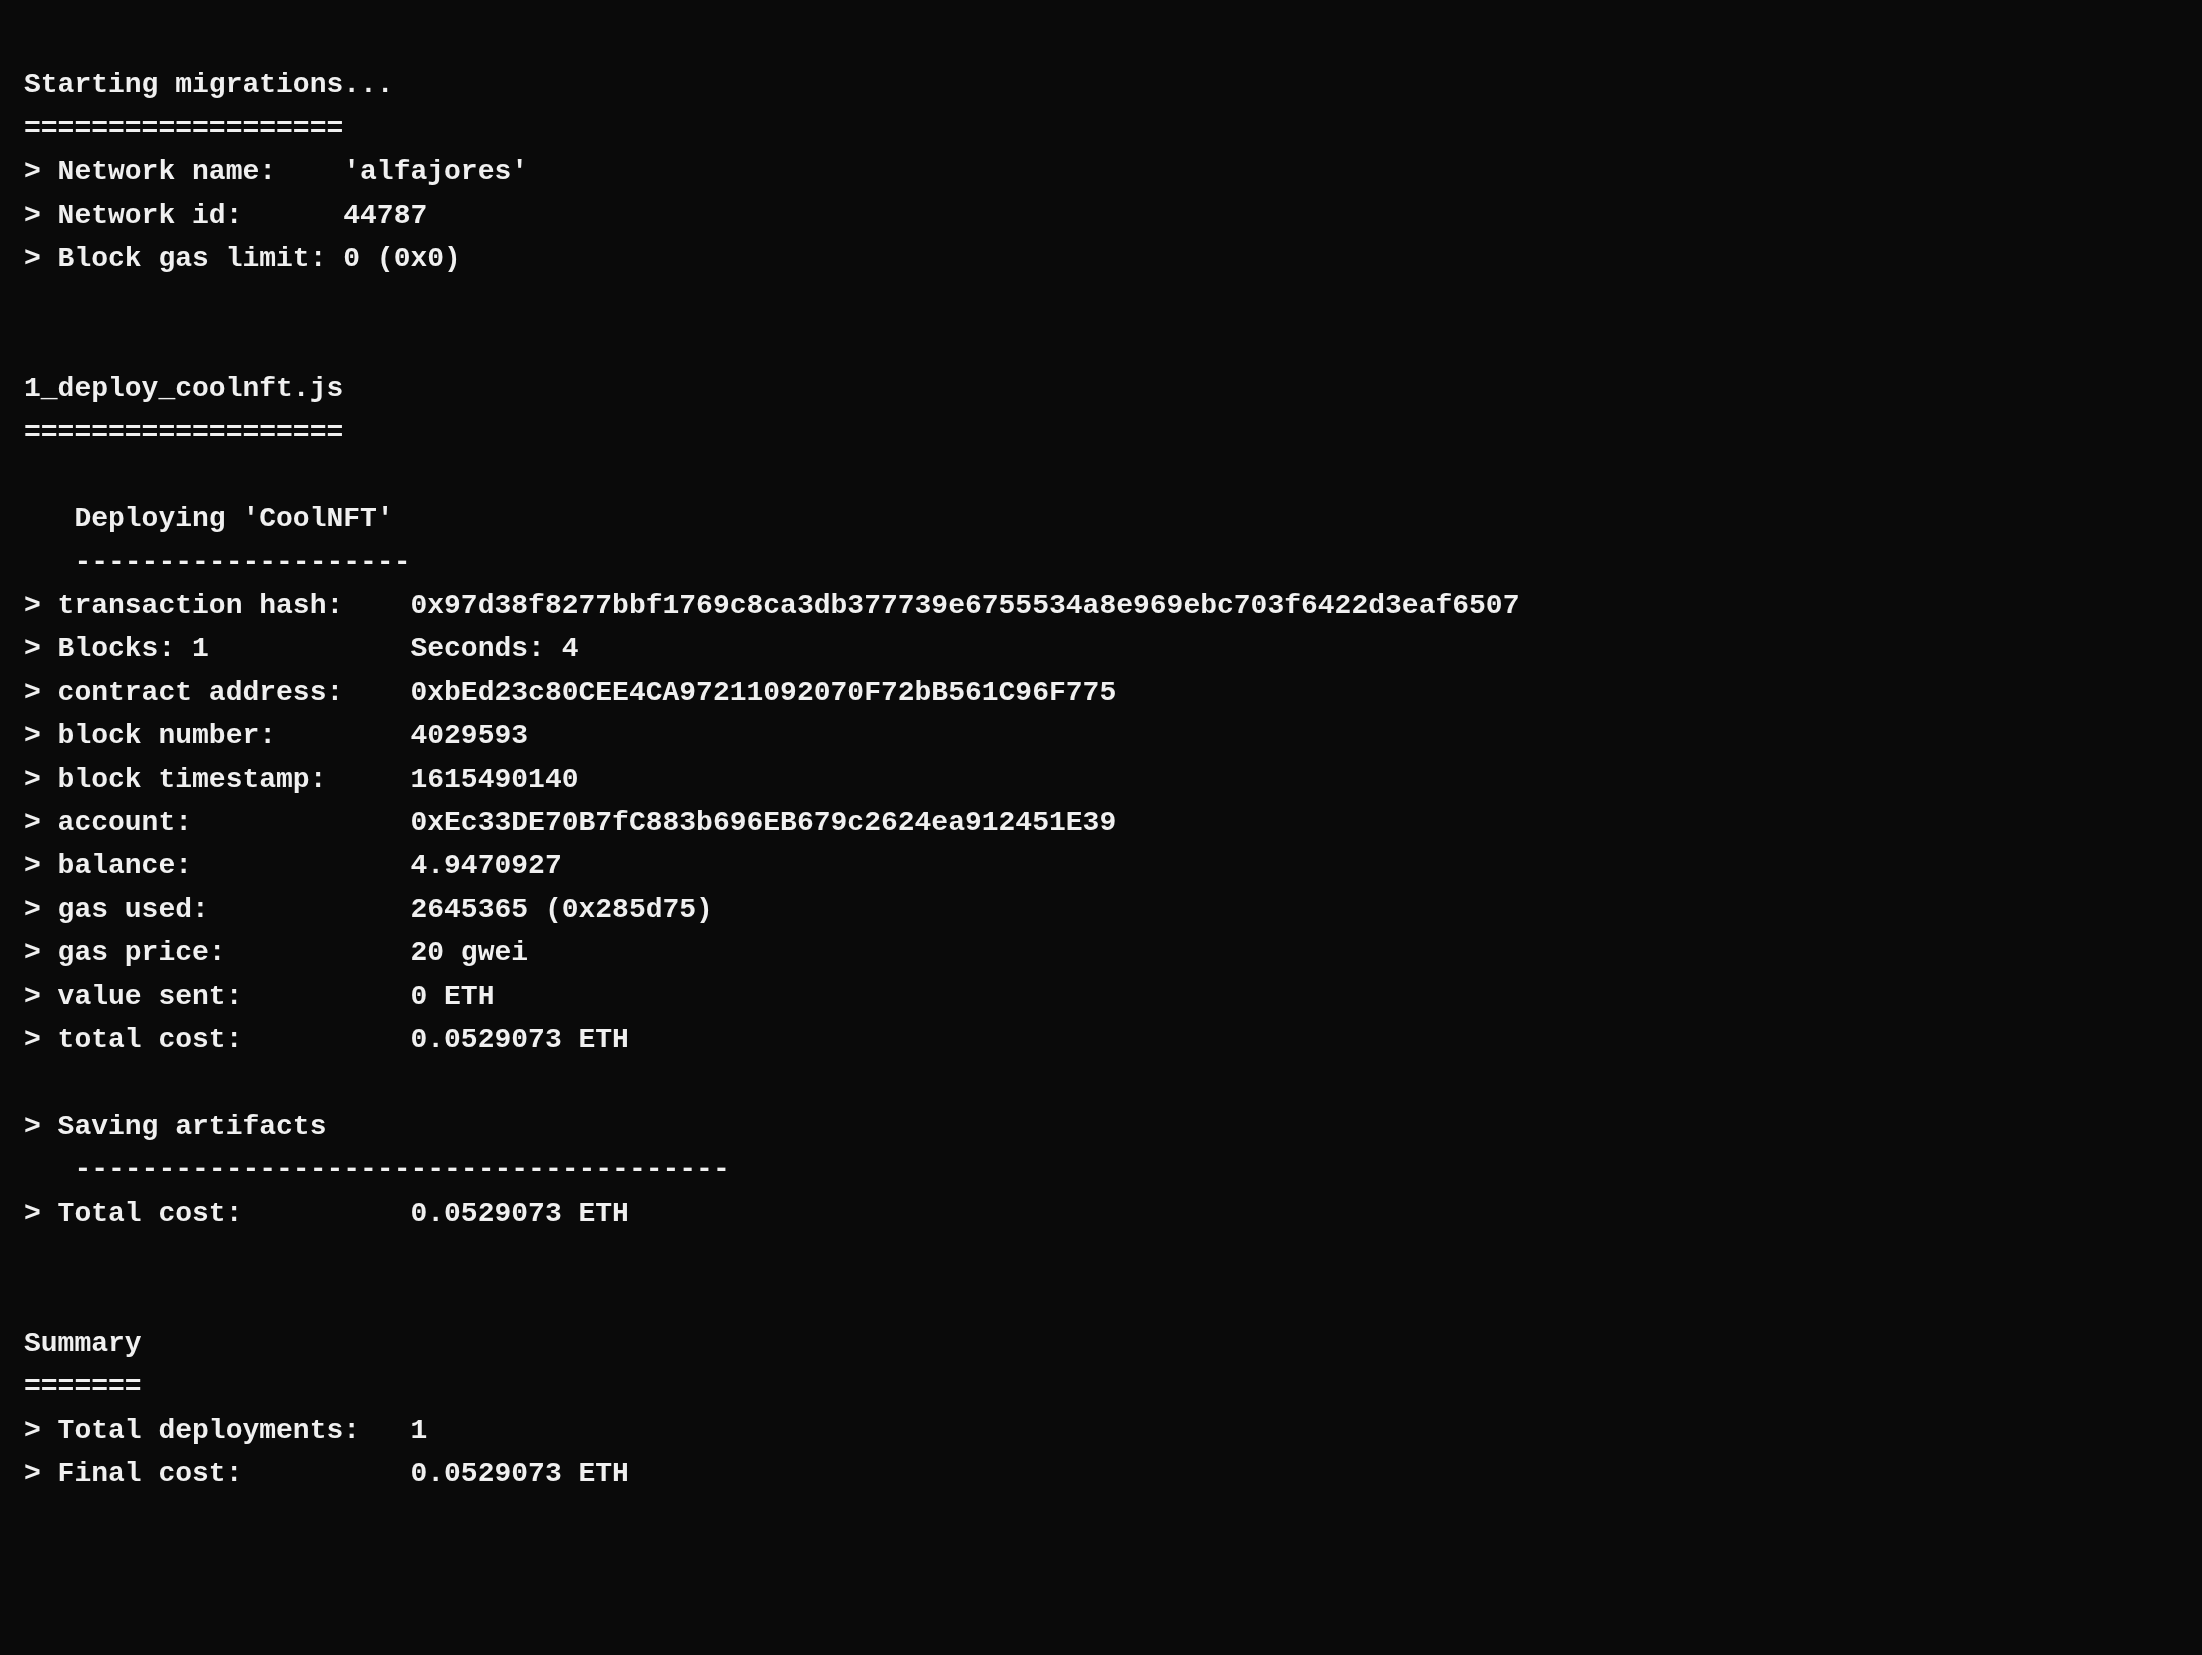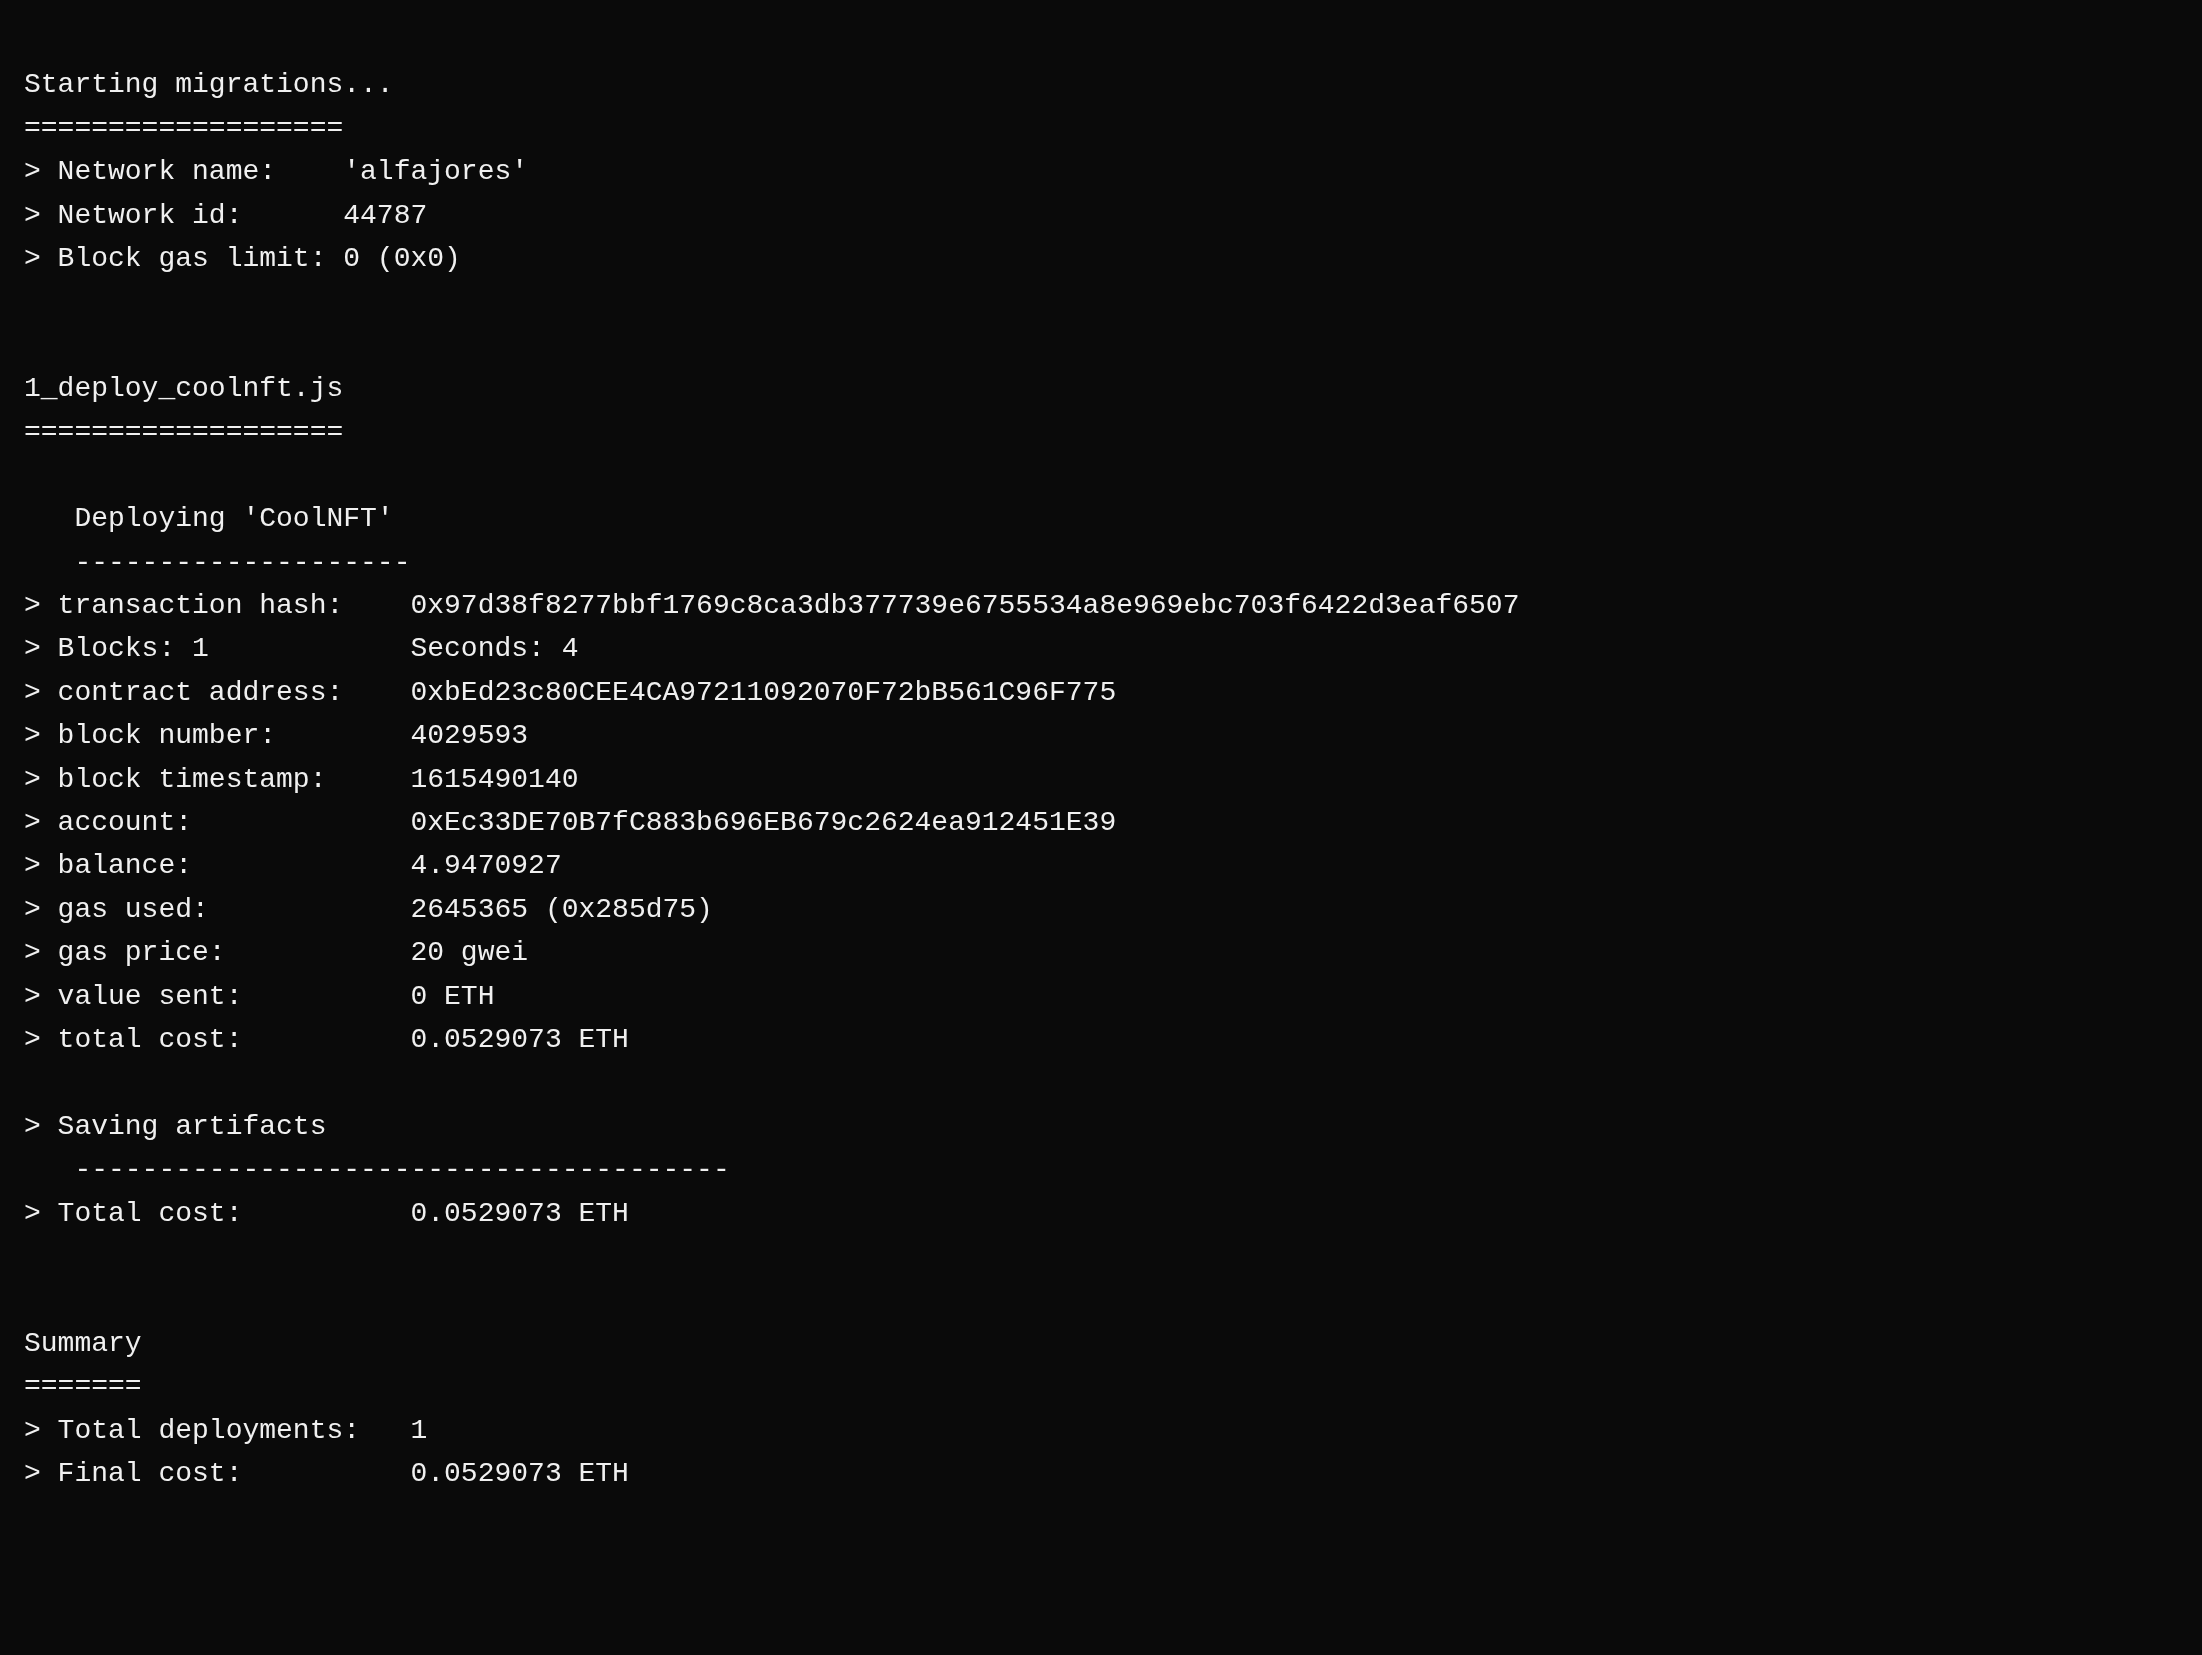--- a/index.html
+++ b/index.html
@@ -17,20 +17,21 @@
       padding: 20px 24px;
       min-height: 100vh;
     }
 
     .terminal {
       white-space: pre;
     }
 
     .line {
       display: block;
+      font-weight: bold;
     }
 
     .empty {
       display: block;
       height: 1.55em;
     }
   </style>
 </head>
 <body>
 

